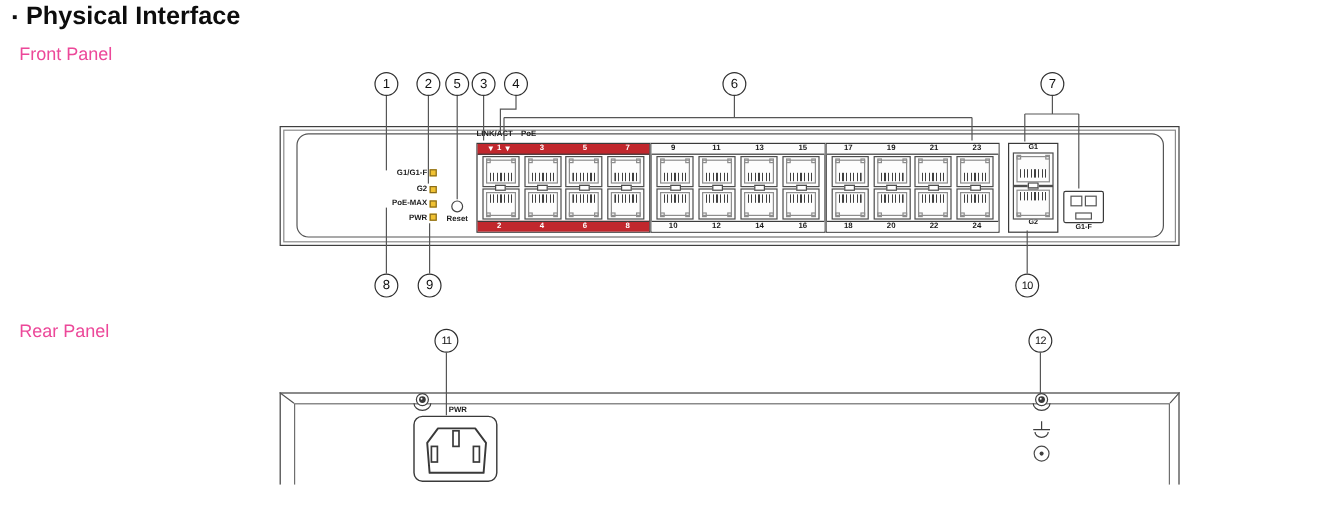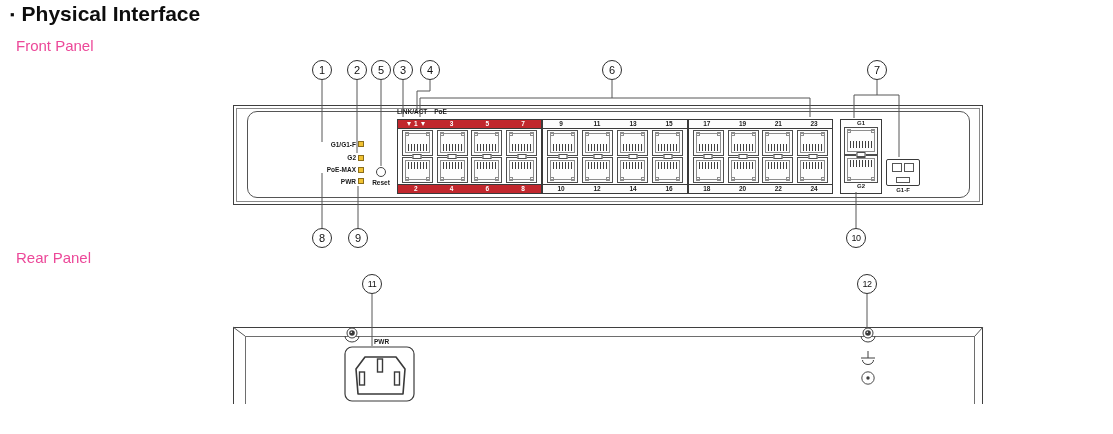--- a/index.html
+++ b/index.html
@@ -2,21 +2,21 @@
 <html><head>
 <meta charset="utf-8">
 <style>
   html,body{margin:0;padding:0;background:#fff;}
   #canvas{position:relative;width:1113px;height:404px;background:#fff;overflow:hidden;
           font-family:"Liberation Sans",sans-serif;color:#222;}
   .heading{position:absolute;left:10px;top:2px;font-size:21px;font-weight:bold;color:#0d0d0d;}
   .heading .bullet{font-size:13px;vertical-align:2px;margin-right:7px;}
   .panel-label{position:absolute;left:16px;font-size:15px;color:#ec4899;}
   #front-label{top:37px;}
-  #rear-label{top:249px;}
+  #rear-label{top:268px;}
 
   
   .fp-outer{position:absolute;left:233px;top:105px;width:750px;height:100px;border:1.4px solid #3f3f3f;box-sizing:border-box;}
   .fp-inner{position:absolute;left:236px;top:108px;width:744px;height:94px;border:1px solid #8a8a8a;box-sizing:border-box;}
   .fp-round{position:absolute;left:247px;top:111px;width:723px;height:87px;border:1px solid #555;border-radius:10px;box-sizing:border-box;}
 
   
   .led-label{position:absolute;width:70px;text-align:right;font-size:6.5px;font-weight:bold;color:#1a1a1a;line-height:7px;}
   .led-dot{position:absolute;width:6px;height:6px;border:1px solid #8a6d1c;box-sizing:border-box;}
 

